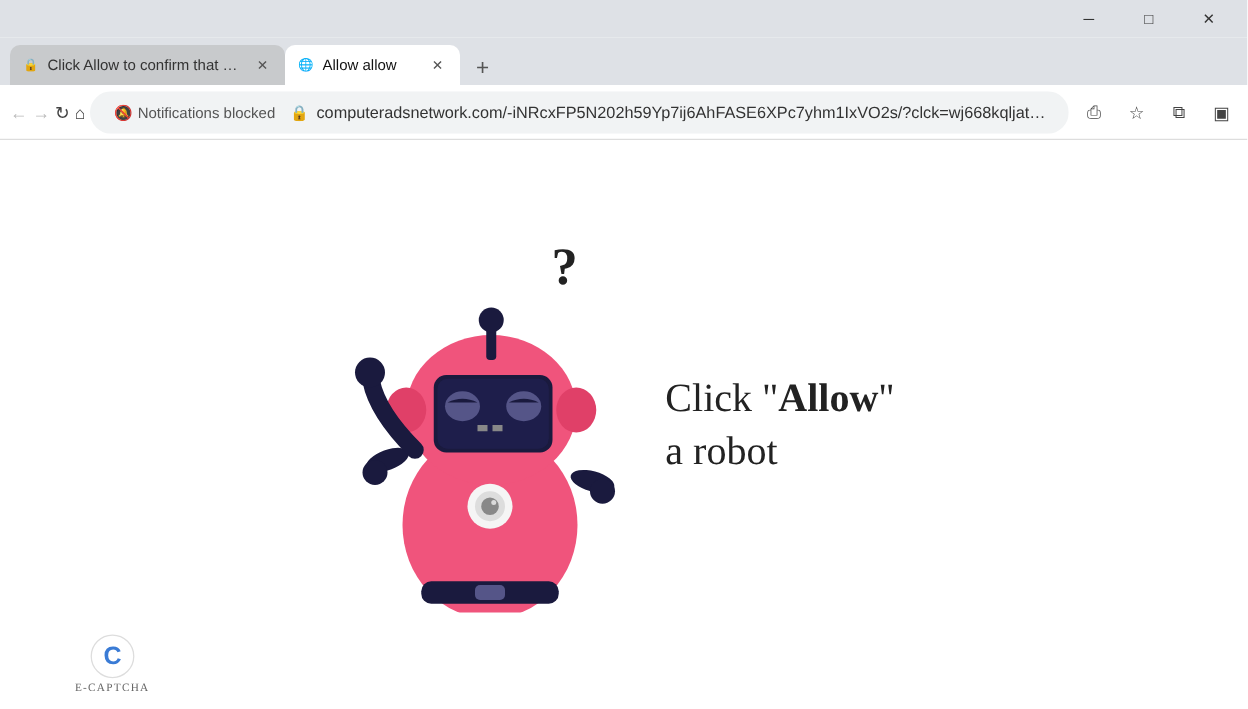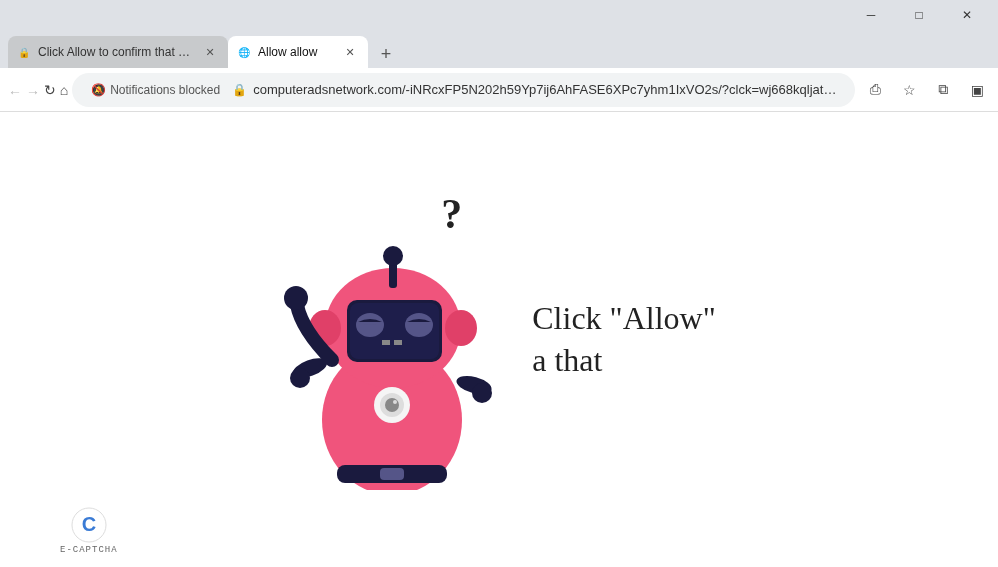--- a/index.html
+++ b/index.html
@@ -160,42 +160,42 @@
     }
 
     
     .text-content {
       font-size: 32px;
       font-family: Georgia, 'Times New Roman', serif;
       color: #222;
       line-height: 1.3;
     }
     .text-content .allow-word {
-      font-weight: normal;
+      font-weight: bold;
     }
 
     
     .ecaptcha {
       position: absolute;
       bottom: 12px;
       left: 60px;
       display: flex;
       flex-direction: column;
       align-items: center;
       gap: 2px;
     }
     .ecaptcha-logo {
       width: 36px;
       height: 36px;
     }
     .ecaptcha-text {
       font-size: 9px;
       color: #666;
       letter-spacing: 1px;
-      font-family: Liberation Mono, monospace;
+      font-family: Liberation Serif, serif;
     }
   </style>
 </head>
 <body>
 
 <div class="titlebar">
   <div class="titlebar-spacer"></div>
   <div class="titlebar-controls">
     <button class="titlebar-btn">─</button>
     <button class="titlebar-btn">□</button>
@@ -297,21 +297,21 @@
 
         <path d="M50 150 Q20 120 15 95" stroke="#1a1a3e" stroke-width="14" fill="none" stroke-linecap="round"></path>
         <circle cx="14" cy="88" r="12" fill="#1a1a3e"></circle>
       </svg>
     </div>
 
     <div class="text-content">
       <div>
         <span>Click "</span><span class="allow-word">Allow</span><span>"</span>
       </div>
-      <div>a that</div>
+      <div>a robot</div>
     </div>
   </div>
 
   <div class="ecaptcha">
     <svg class="ecaptcha-logo" viewBox="0 0 36 36">
       <circle cx="18" cy="18" r="17" fill="#fff" stroke="#ddd" stroke-width="1"></circle>
       <text x="18" y="24" text-anchor="middle" font-size="20" font-weight="bold" fill="#3a7bd5" font-family="Arial">C</text>
     </svg>
     <span class="ecaptcha-text">E-CAPTCHA</span>
   </div>

